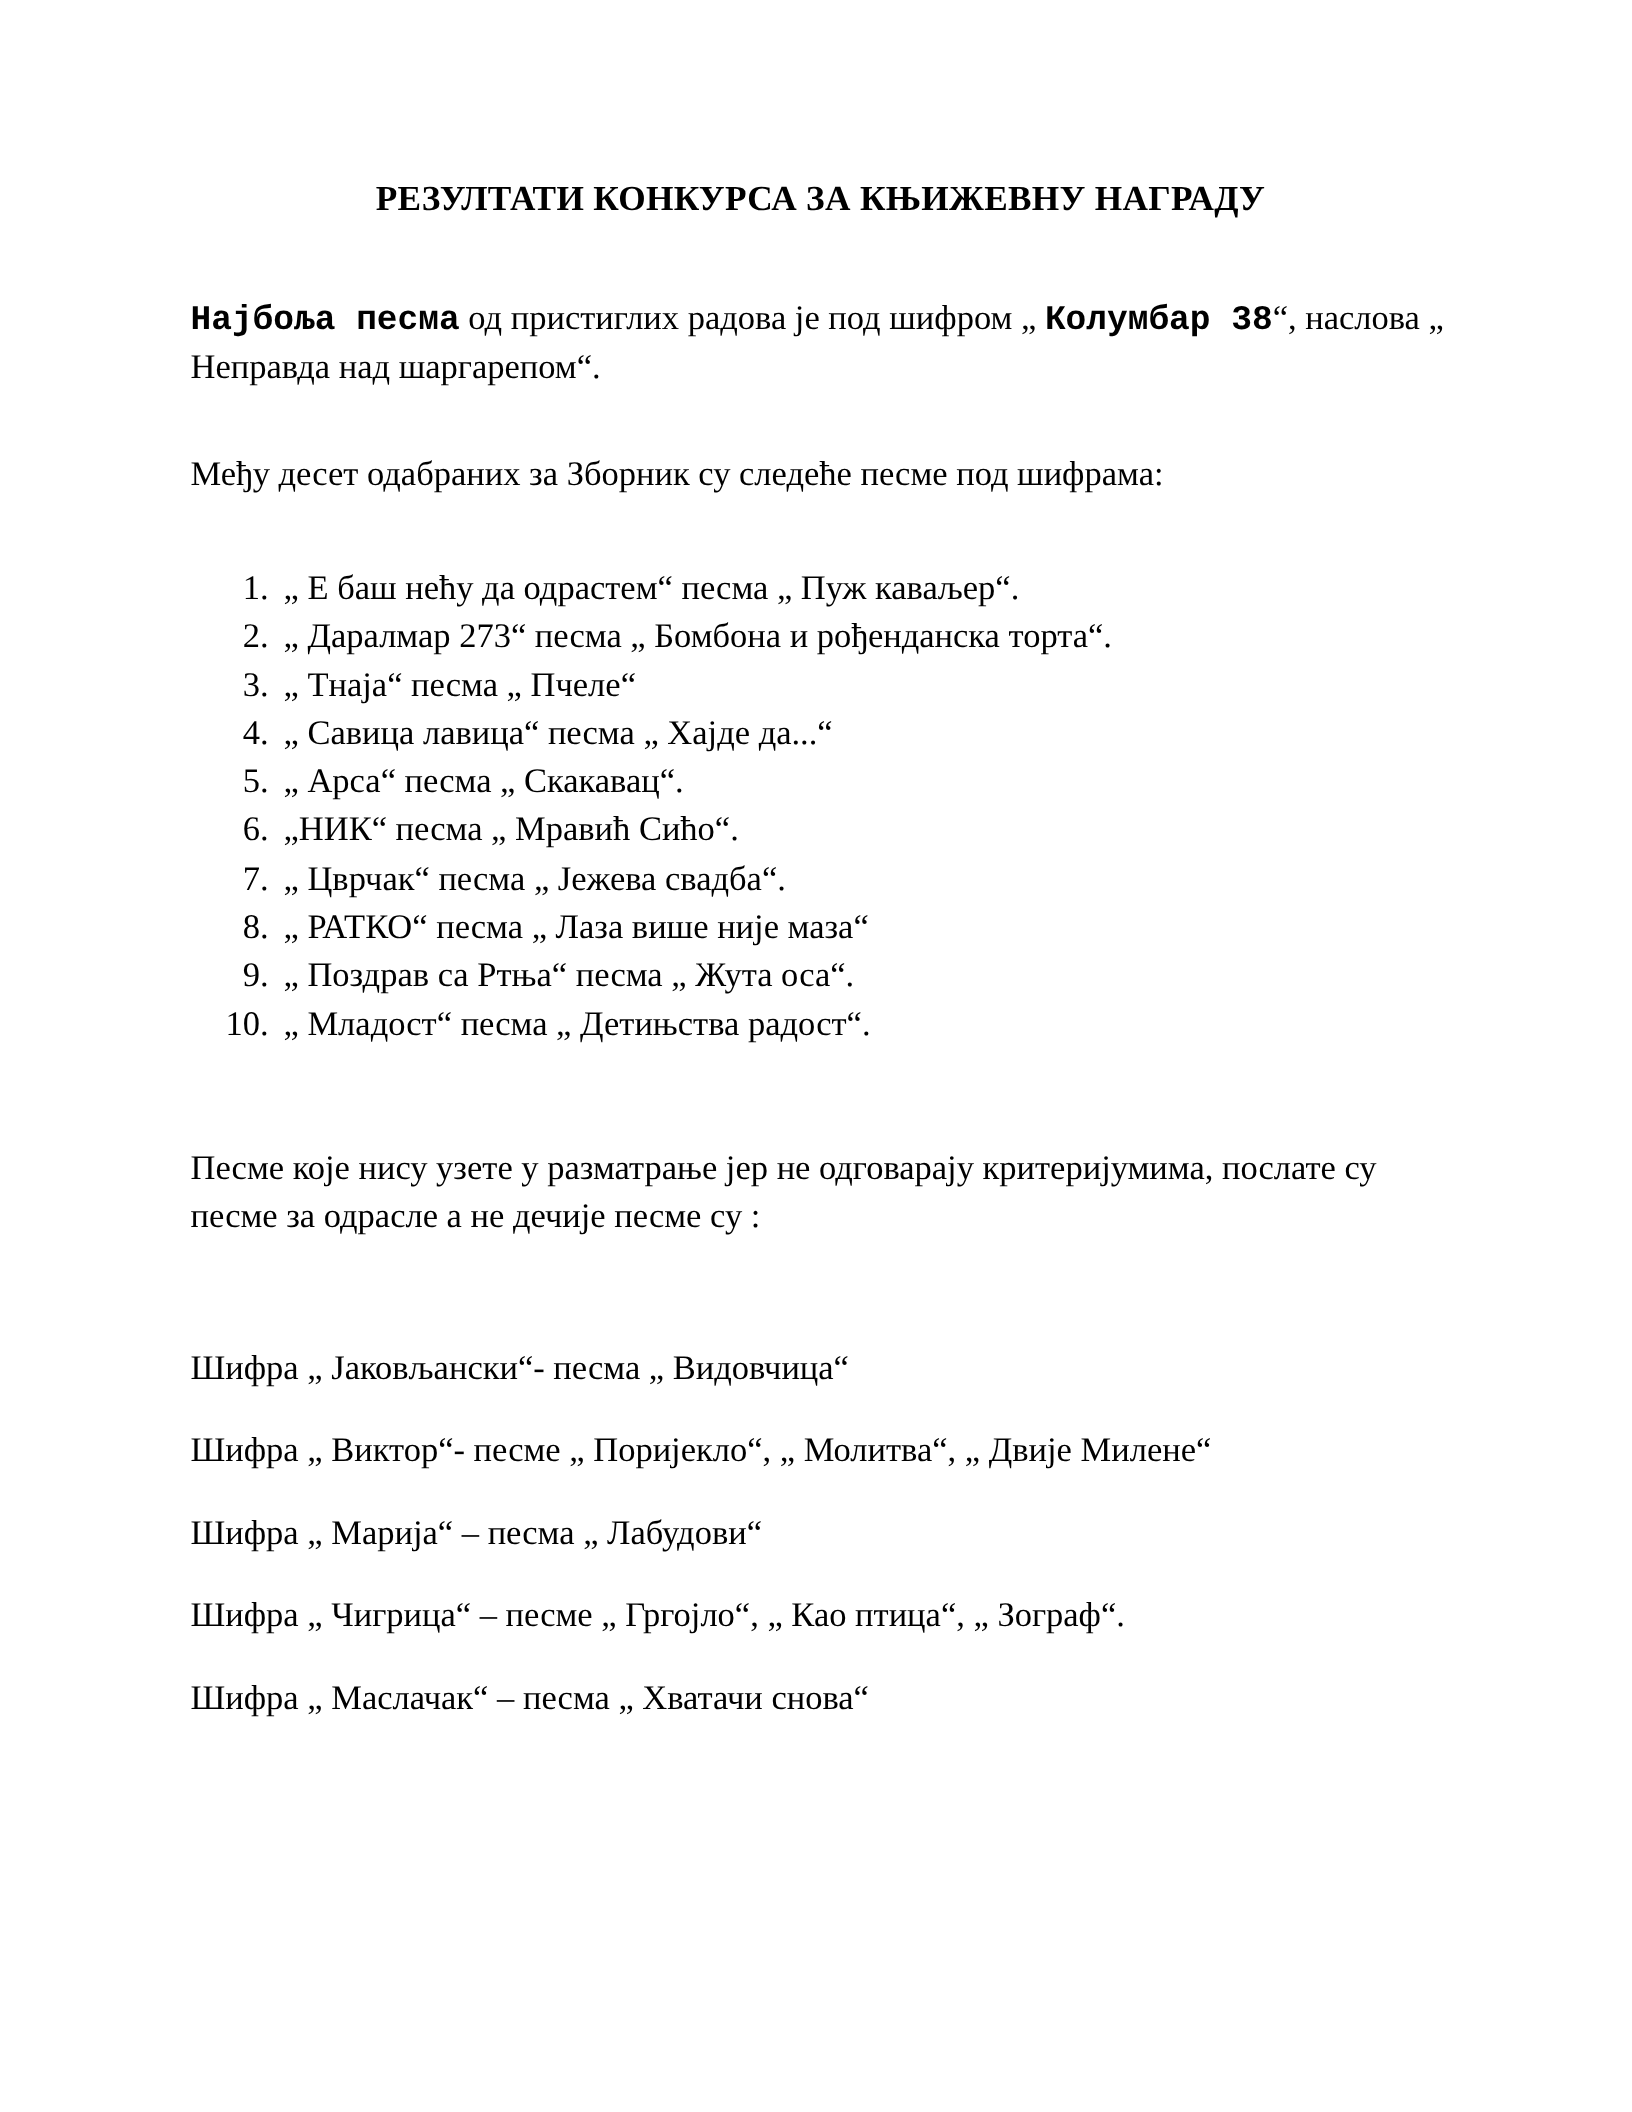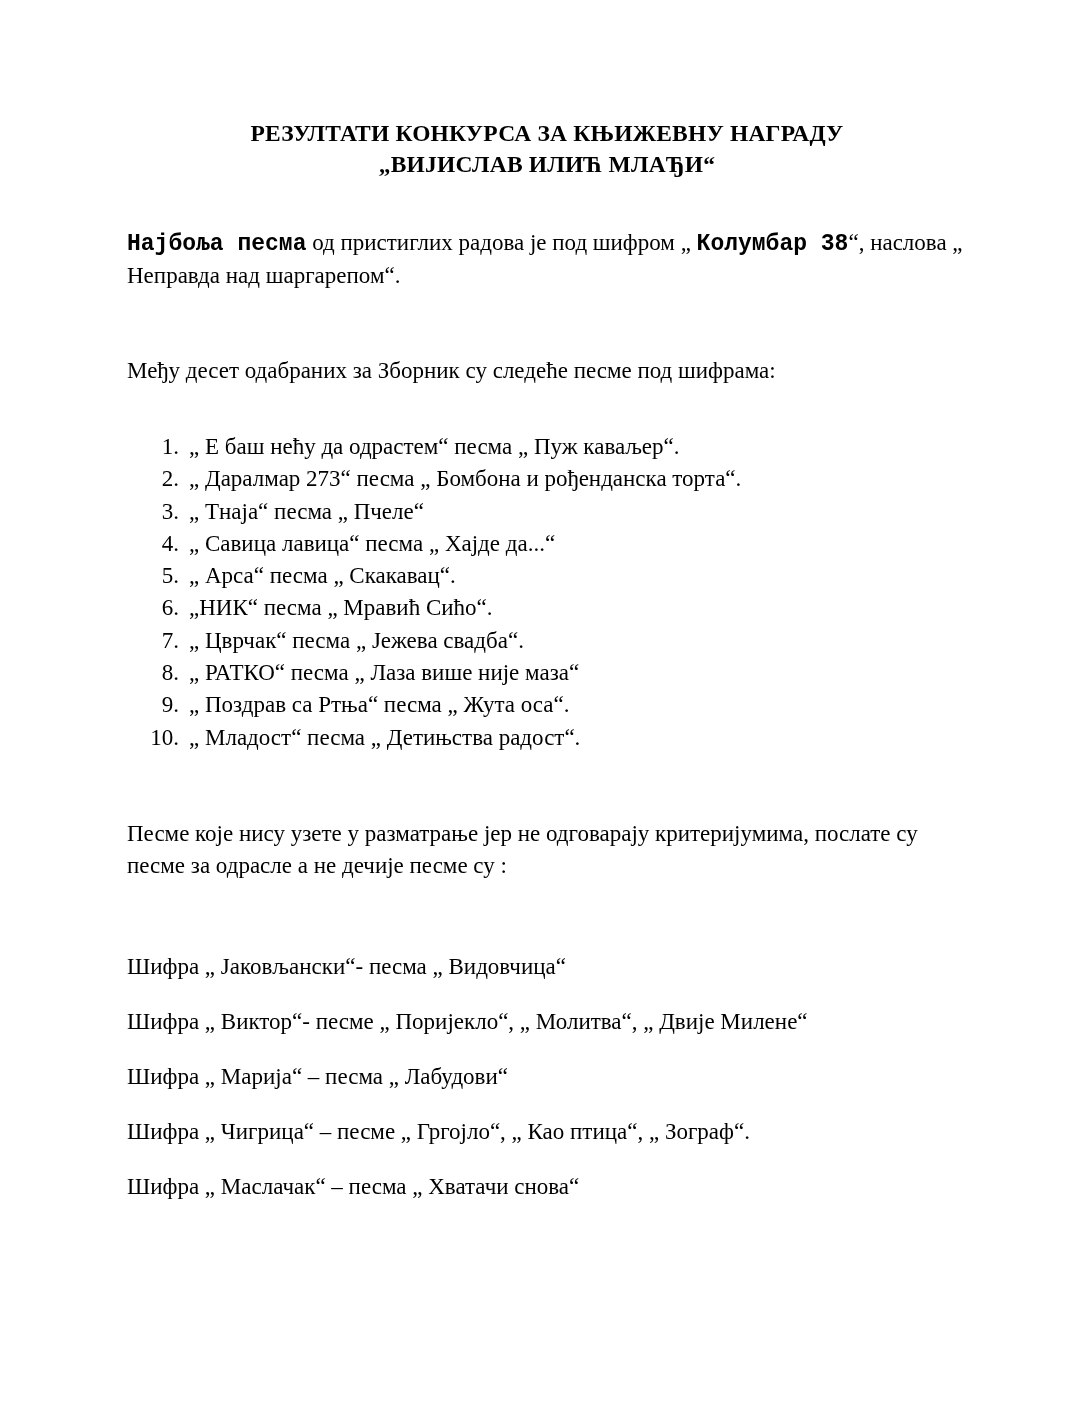--- a/index.html
+++ b/index.html
@@ -49,21 +49,21 @@
     font-size: 23px;
     line-height: 32px;
     text-align: left;
   }
   .para b {
     font-weight: bold;
     font-family: Liberation Mono, monospace;
   }
 
   .p-best     { margin-top: 47px; }
-  .p-intro    { margin-top: 63px; }
+  .p-intro    { margin-top: 39px; }
   .p-rejected { margin-top: 64px; }
 
   
   .poem-list {
     margin: 44px 0 0 0;
     padding: 0;
     list-style: none;
   }
   .poem-list li {
     display: flex;
@@ -96,21 +96,20 @@
   .sifra:last-child { margin-bottom: 0; }
 </style>
 </head>
 <body>
 
 <div class="page">
   <div class="content">
 
     <div class="title-block">
       <div class="title-line">РЕЗУЛТАТИ КОНКУРСА ЗА КЊИЖЕВНУ НАГРАДУ</div>
-      <div class="title-line">„ВИЈИСЛАВ ИЛИЋ МЛАЂИ“</div>
     </div>
 
     <p class="para p-best"><b>Најбоља песма</b><span> од пристиглих радова је под шифром „ </span><b>Колумбар 38</b><span>“, наслова „ Неправда над шаргарепом“.</span></p>
 
     <p class="para p-intro">Међу десет одабраних за Зборник су следеће песме под шифрама:</p>
 
     <ol class="poem-list">
       <li>
           <span class="num">1.</span>
           <span class="txt">„ Е баш нећу да одрастем“ песма „ Пуж каваљер“.</span>

